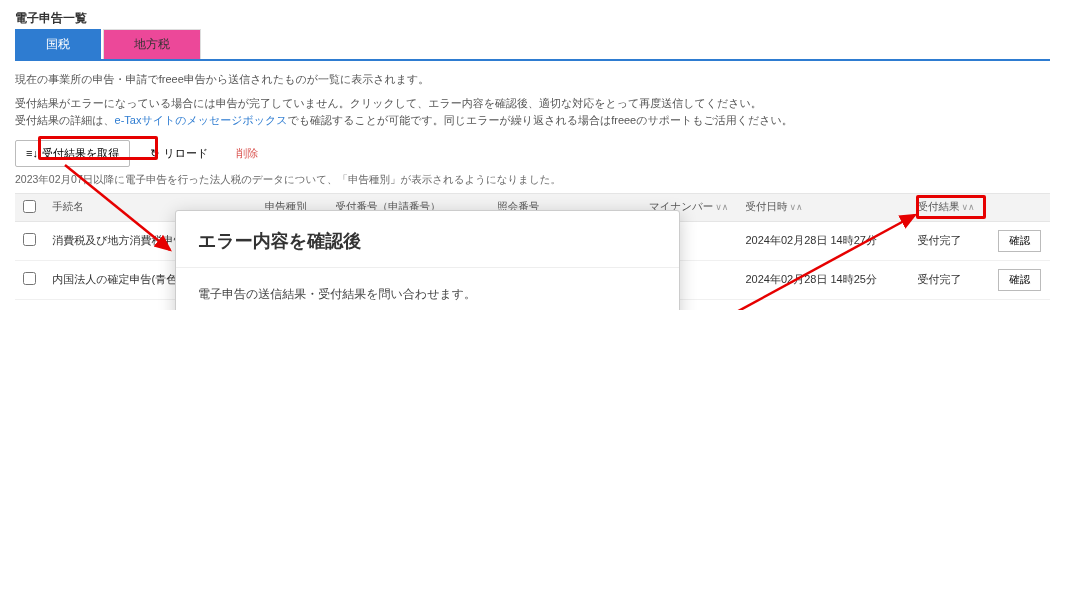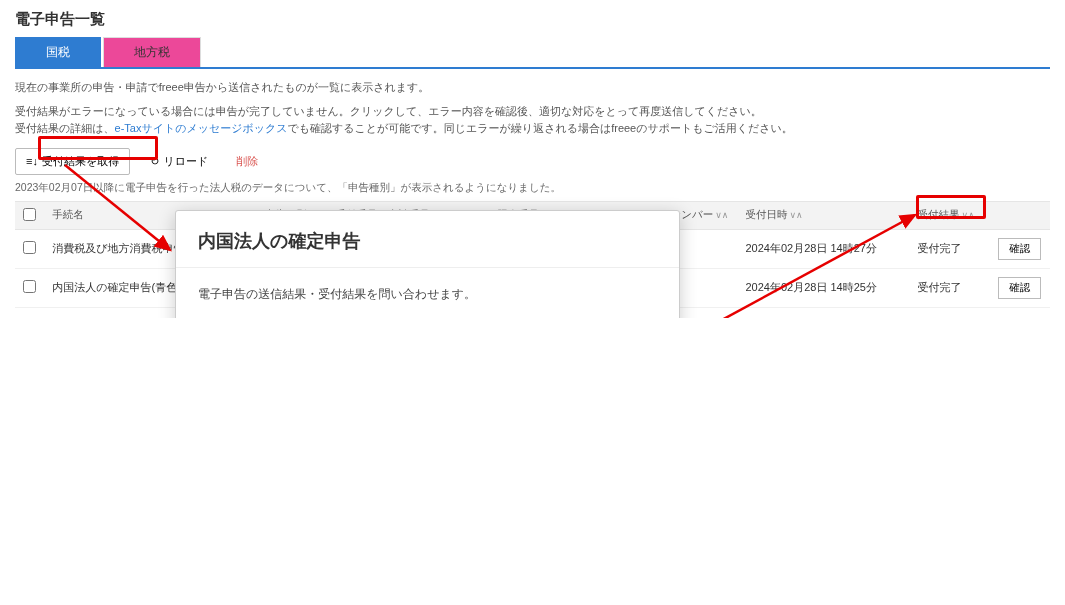--- a/index.html
+++ b/index.html
@@ -5,21 +5,21 @@
     * { box-sizing: border-box; margin: 0; padding: 0; }
     body {
       font-family: -apple-system, "Hiragino Kaku Gothic ProN", Meiryo, sans-serif;
       font-size: 12px;
       color: #333;
       background: #fff;
       width: 1065px;
       position: relative;
     }
     .container { padding: 10px 15px; }
-    h1.page-title { font-size: 15px; font-weight: bold; margin-bottom: 8px; }
+    h1.page-title { font-size: 12px; font-weight: bold; margin-bottom: 2px; }
     .tabs { display: flex; border-bottom: 2px solid #2e7cd1; margin-bottom: 10px; }
     .tab {
       padding: 6px 30px;
       font-size: 12px;
       cursor: pointer;
       background: #ec4899;
       border: 1px solid #ddd;
       border-bottom: none;
       margin-right: 2px;
     }
@@ -219,21 +219,21 @@
           <td></td>
         <td>2024年02月28日 14時25分</td>
         <td>受付完了</td>
         <td><button class="confirm-btn">確認</button></td>
       </tr>
     </tbody>
   </table>
 </div>
 
 <div class="modal">
-  <div class="modal-h">内国法人の確定申告</div>
+  <div class="modal-h">エラー内容を確認後</div>
   <div class="modal-body">
     <p class="modal-msg">電子申告の送信結果・受付結果を問い合わせます。</p>
     <div class="field-group">
       <div class="field-row">
         <div class="field-label">利用者識別番号</div>
         <input class="field-input" type="text" style="">
       </div>
       <div class="field-row">
         <div class="field-label">
           <span>e-Tax暗証番号</span>

